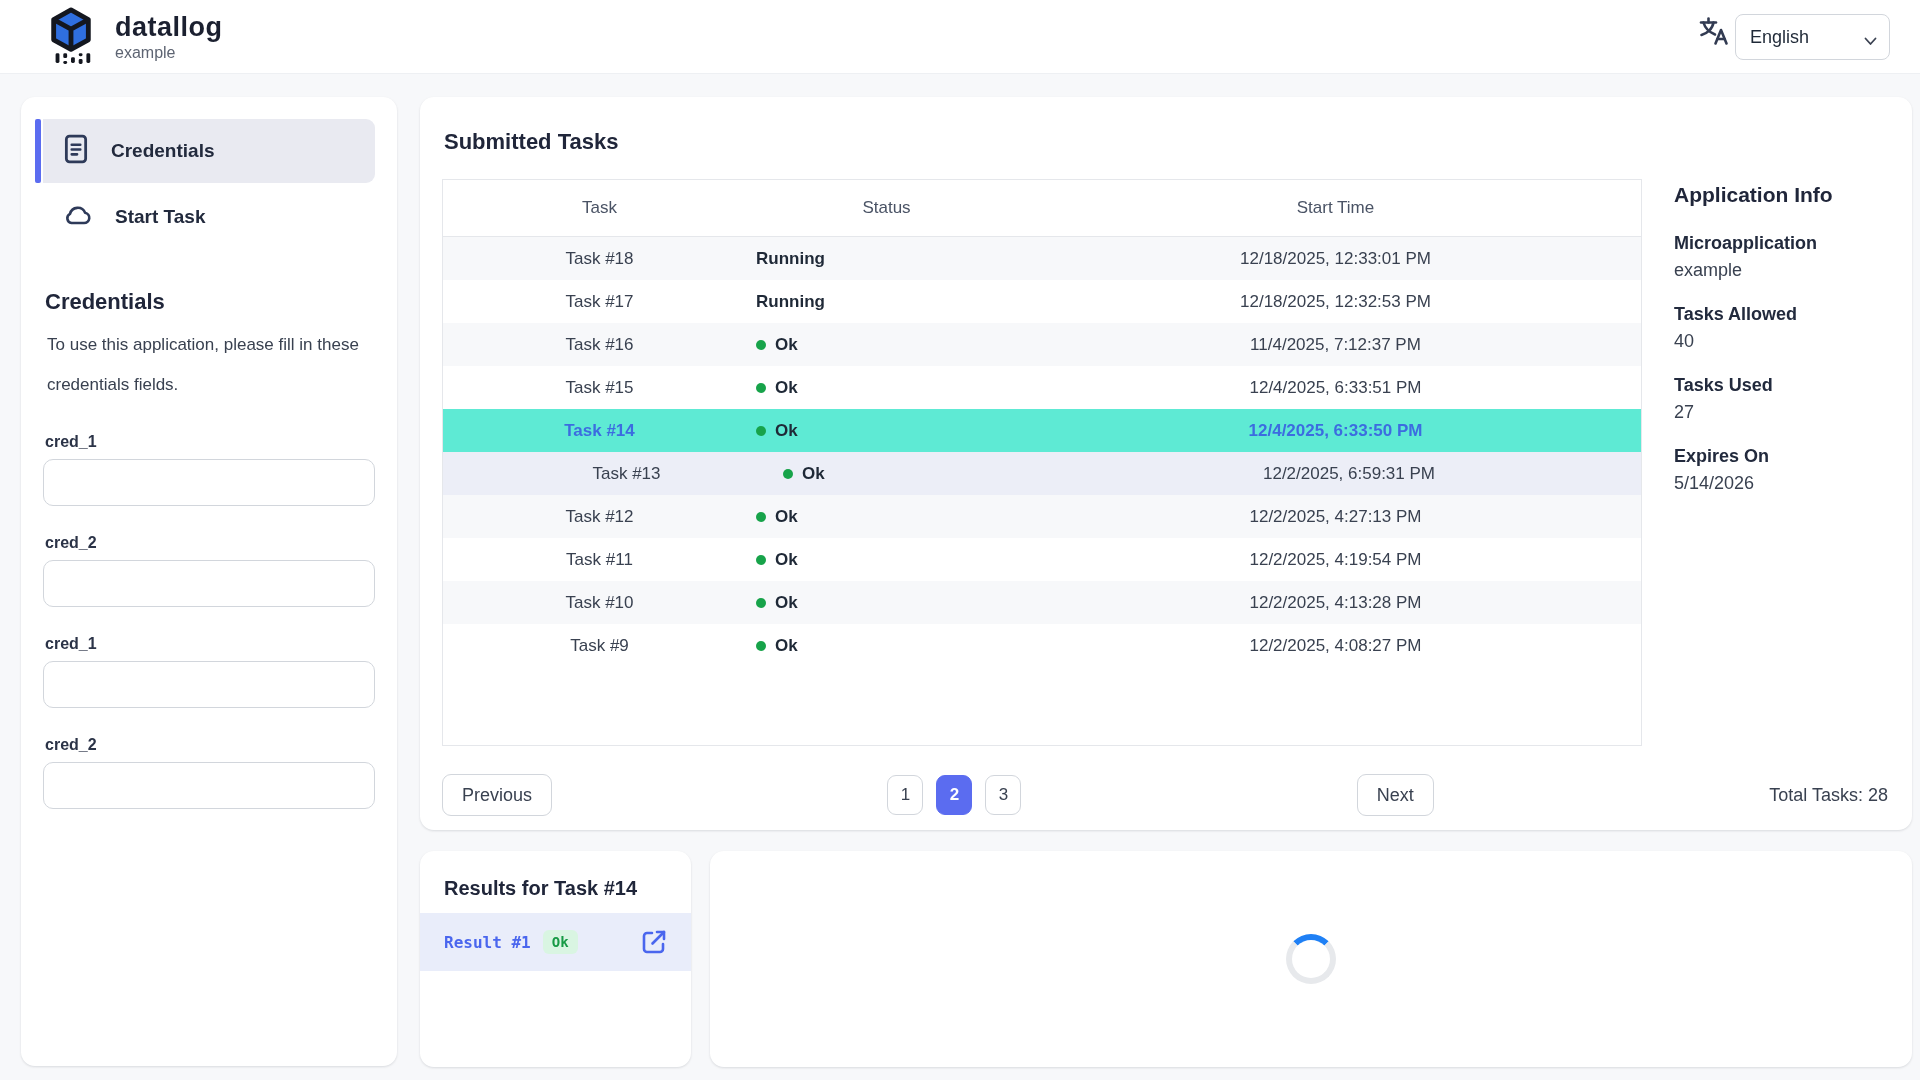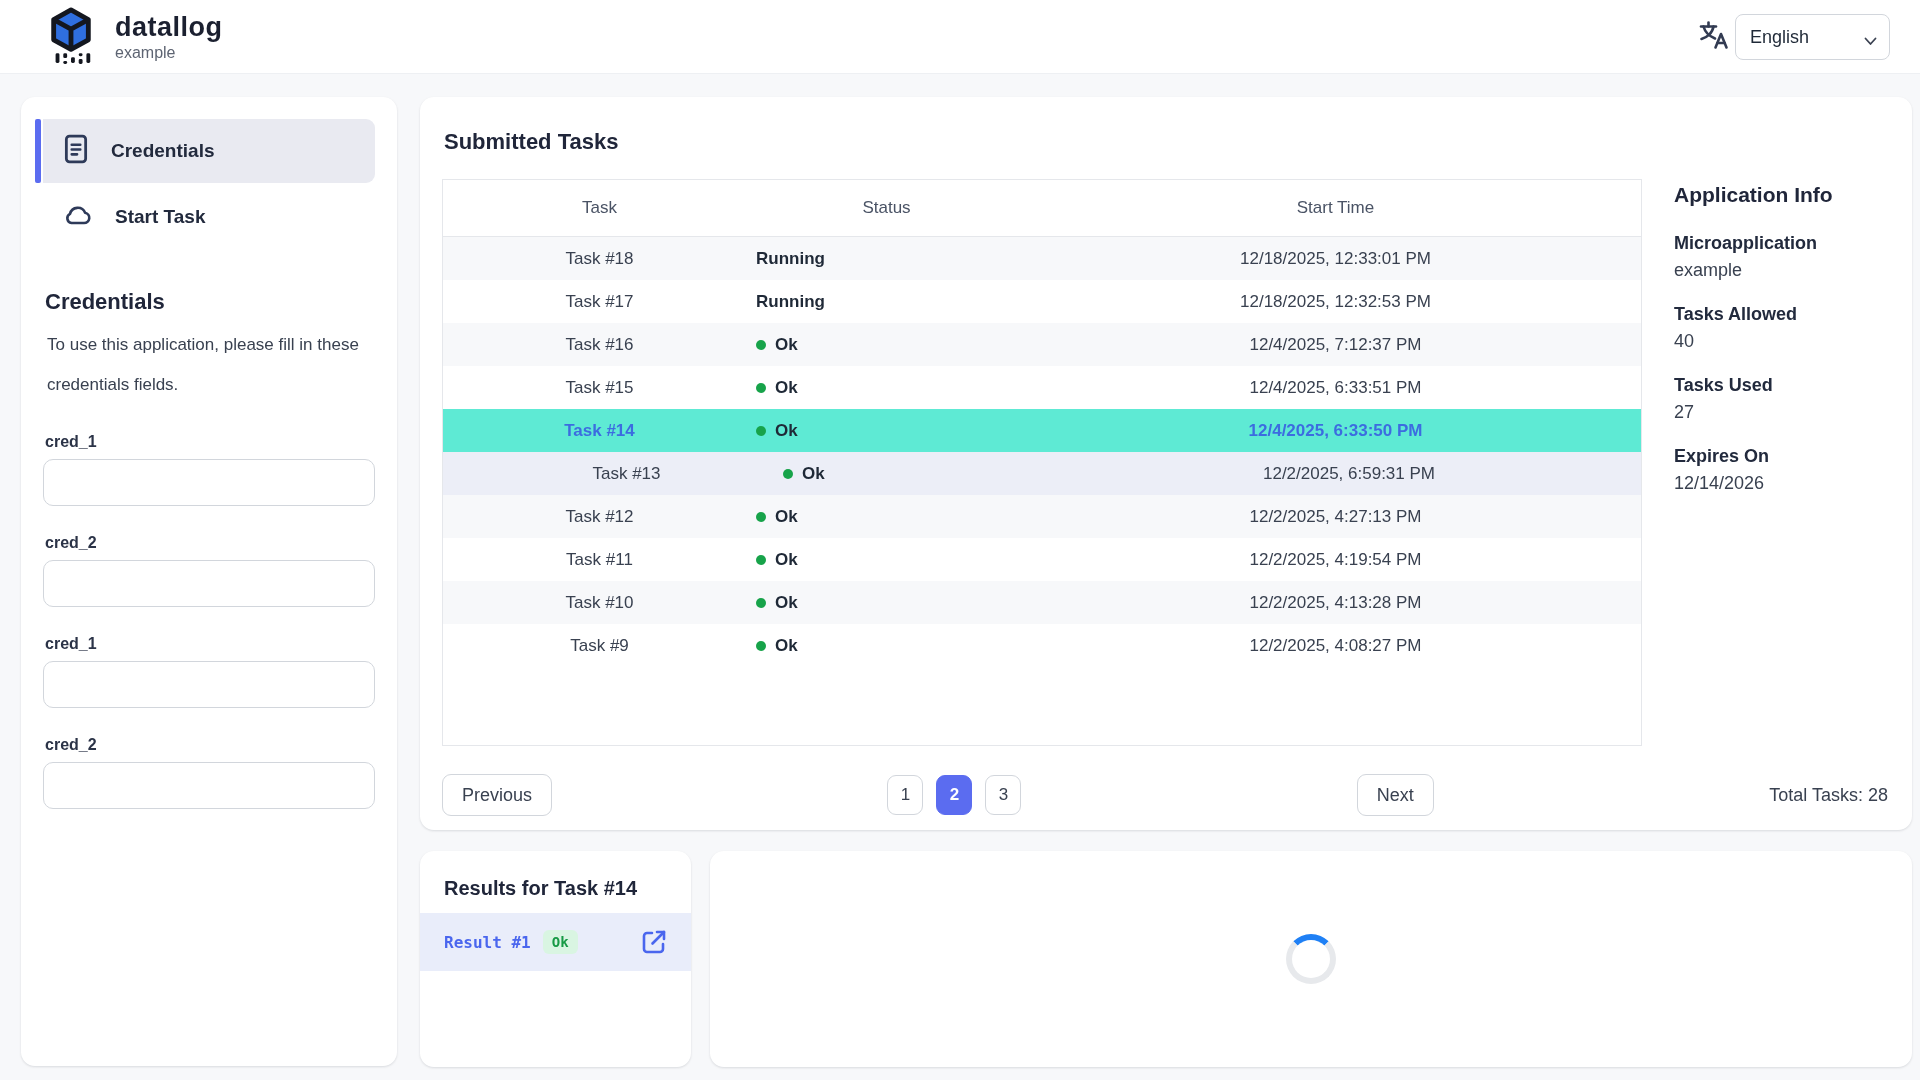--- a/index.html
+++ b/index.html
@@ -11,21 +11,21 @@
   }
   
   .topbar {
     height:74px; background:#fff; border-bottom:1px solid #eef0f3;
     display:flex; align-items:center; justify-content:space-between;
     padding:0 30px 0 45px;
   }
   .brand { display:flex; align-items:center; gap:18px; }
   .brand-text .brand-title { font-size:27px; font-weight:800; color:#1b2030; letter-spacing:.5px; }
   .brand-text .brand-sub { font-size:16px; color:#5d6472; margin-top:1px; }
-  .lang { display:flex; align-items:center; gap:4px; }
+  .lang { display:flex; gap:4px; }
   .lang-select-wrap { position:relative; }
   .lang-select {
     appearance:none; -webkit-appearance:none;
     width:155px; height:46px; background:#fff;
     border:1px solid #d2d6dc; border-radius:8px;
     font-family:"Liberation Sans",sans-serif; font-size:18px; color:#1f2937;
     padding:0 36px 0 14px; cursor:pointer;
   }
   .lang-chevron { position:absolute; right:13px; top:18px; pointer-events:none; }
 
@@ -246,21 +246,21 @@
                 <span class="status-label">Running</span>
               </div>
             <div class="cell c-time">12/18/2025, 12:32:53 PM</div>
           </div>
           <div class="trow striped">
             <div class="cell c-task">Task #16</div>
             <div class="cell c-status status ok">
                 <span class="dot"></span>
                 <span class="status-label">Ok</span>
               </div>
-            <div class="cell c-time">12/4/2025, 7:12:37 PM</div>
+            <div class="cell c-time">11/4/2025, 7:12:37 PM</div>
           </div>
           <div class="trow plain">
             <div class="cell c-task">Task #15</div>
             <div class="cell c-status status ok">
                 <span class="dot"></span>
                 <span class="status-label">Ok</span>
               </div>
             <div class="cell c-time">12/4/2025, 6:33:51 PM</div>
           </div>
           <div class="trow selected">
@@ -322,21 +322,21 @@
           <div class="info-entry">
             <div class="info-label">Tasks Allowed</div>
             <div class="info-value">40</div>
           </div>
           <div class="info-entry">
             <div class="info-label">Tasks Used</div>
             <div class="info-value">27</div>
           </div>
           <div class="info-entry">
             <div class="info-label">Expires On</div>
-            <div class="info-value">12/14/2026</div>
+            <div class="info-value">5/14/2026</div>
           </div>
         </div>
       </div>
 
       <div class="tfooter">
         <button class="nav-btn">Previous</button>
         <div class="tf-spacer"></div>
         <div class="pages">
           <button class="page-btn">1</button>
           <button class="page-btn active">2</button>

